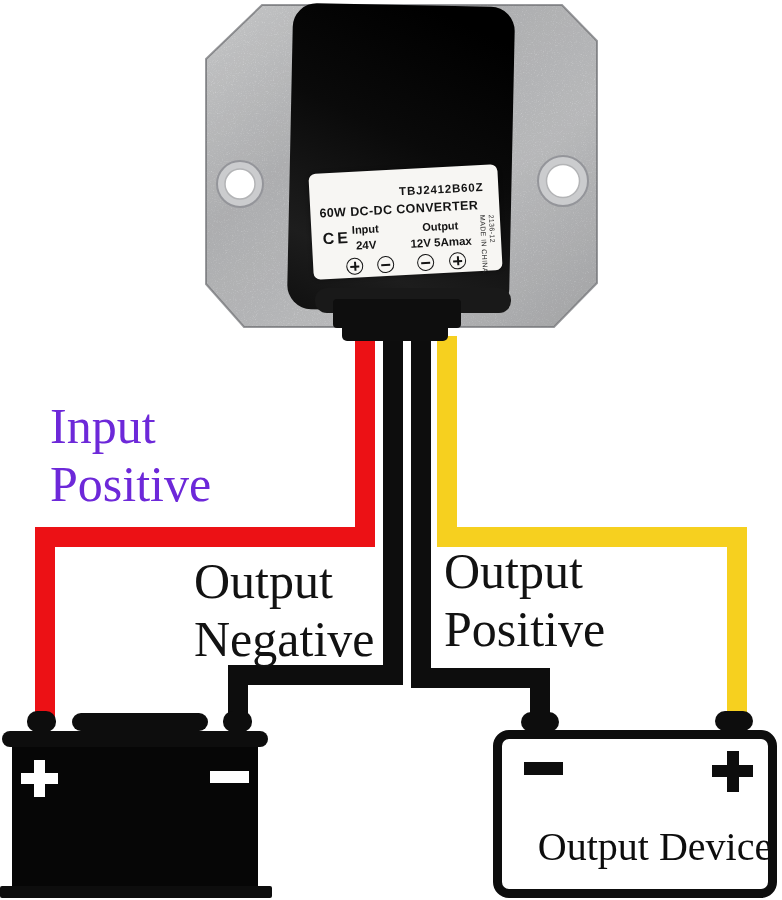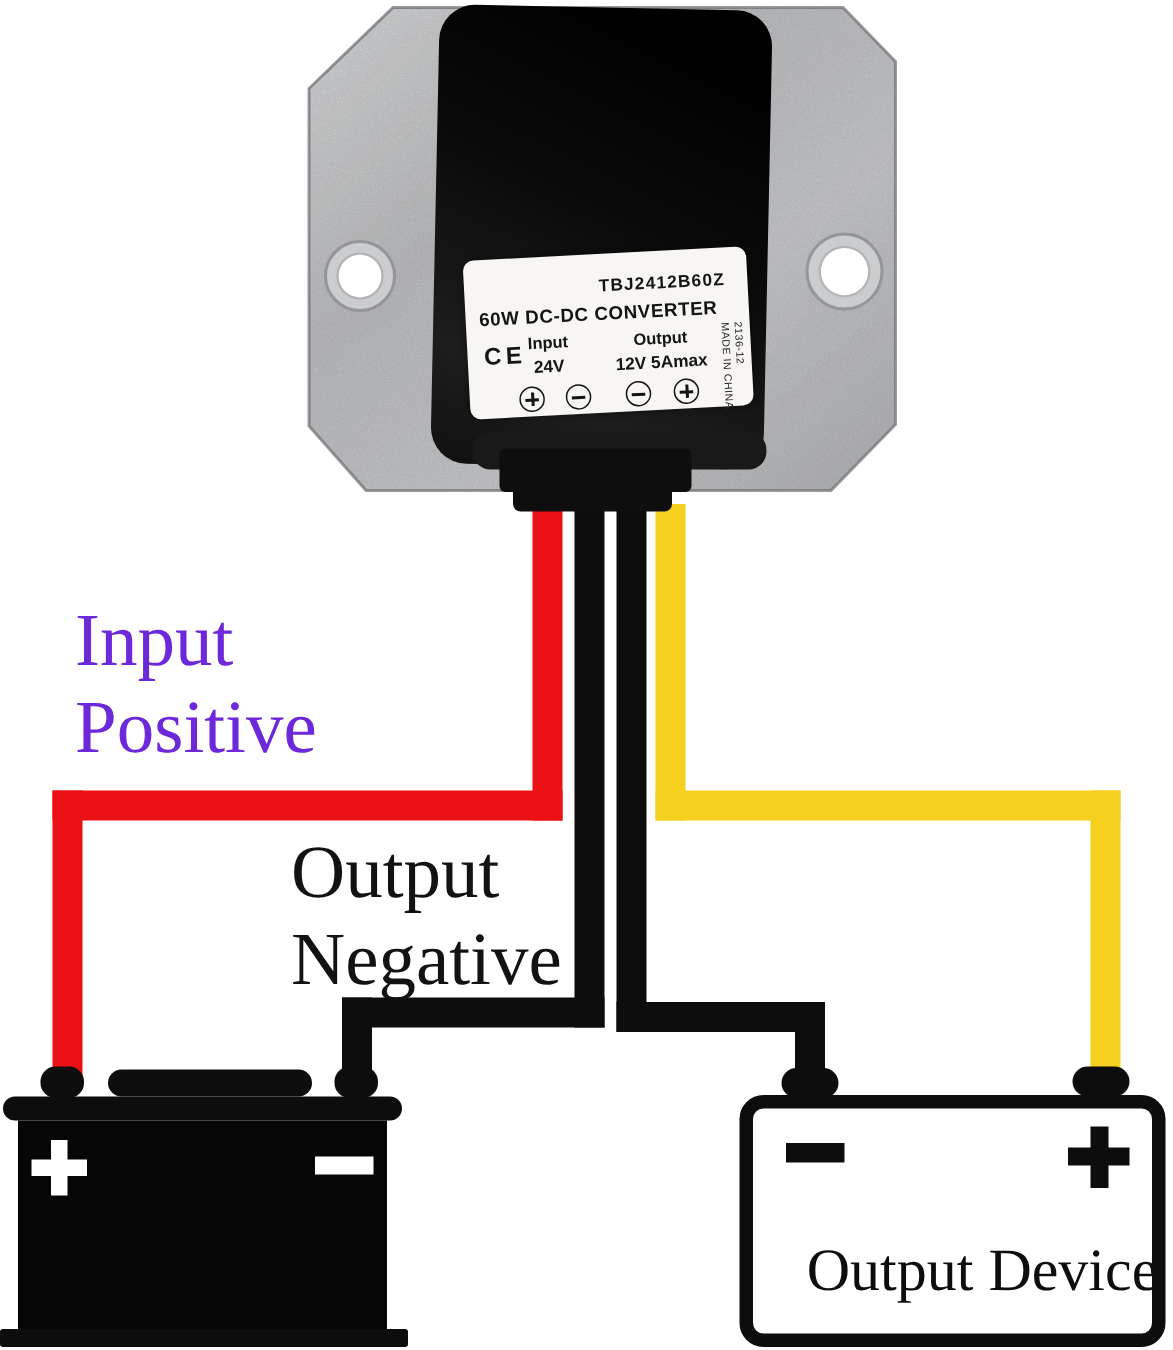--- a/index.html
+++ b/index.html
@@ -154,20 +154,21 @@
         <span class="v"></span>
       </div>
     <div class="side-text">
       <span>2136-12</span>
       <span>MADE IN CHINA</span>
     </div>
   </div>
 
   <div class="wire-label wl-red" style="left:50px;top:397px;width:200px;">Input Positive</div>
   <div class="wire-label wl-black" style="left:194px;top:552px;width:210px;">Output Negative</div>
+  <div class="wire-label wl-black" style="left:444px;top:542px;width:210px;">Output Positive</div>
 
   <div class="abs acc-term" style="left:27px;top:711px;width:29px;height:21px;"></div>
   <div class="abs acc-term" style="left:223px;top:711px;width:29px;height:21px;"></div>
   <div class="abs acc-handle"></div>
   <div class="abs acc-lid"></div>
   <div class="abs acc-body"></div>
   <div class="sym sym-white" style="left:21px;top:773px;width:37px;height:11px;"></div>
   <div class="sym sym-white" style="left:34px;top:760px;width:11px;height:37px;"></div>
   <div class="sym sym-white" style="left:210px;top:771px;width:39px;height:12px;"></div>
   <div class="abs acc-base"></div>

